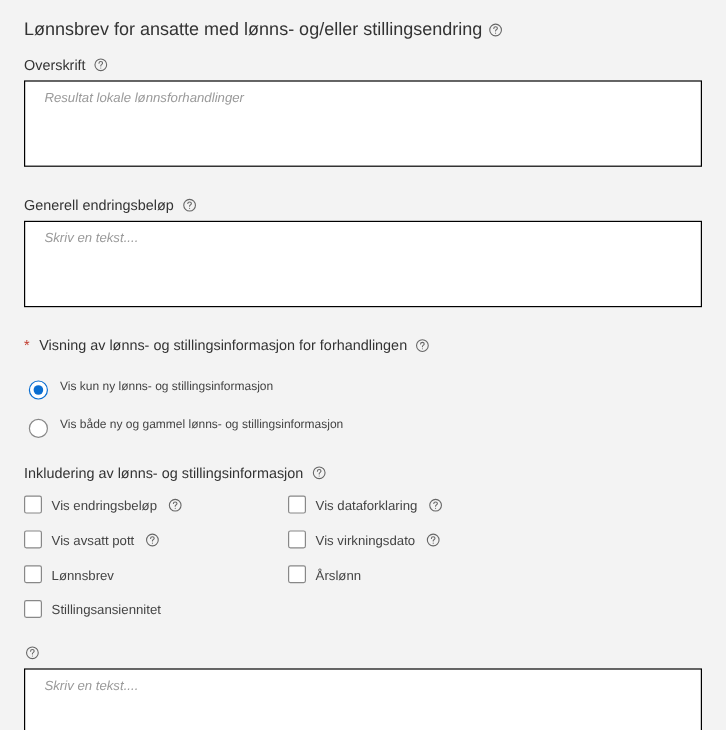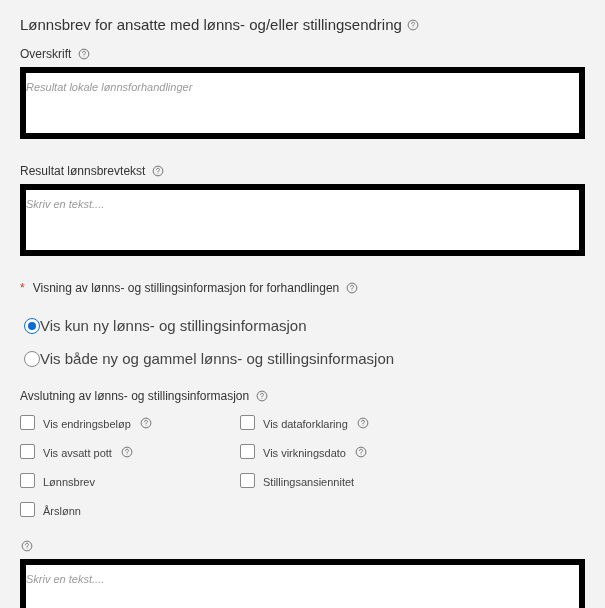--- a/index.html
+++ b/index.html
@@ -35,36 +35,37 @@
     align-items: center;
     justify-content: center;
     width: 14px;
     height: 14px;
     color: #666;
   }
   .help-icon svg { width: 12px; height: 12px; }
   .textarea {
     width: 100%;
     min-height: 72px;
-    border: 6px solid #000000;
+    border: 1px solid #000000;
     background: #fff;
-    padding: 8px 0;
+    padding: 8px 16px;
     font-family: inherit;
     font-size: 11px;
     color: #333;
     resize: none;
   }
   .textarea::placeholder { color: #9a9a9a; font-style: italic; }
   .section { margin-bottom: 22px; }
   .radio-group { padding: 6px 0 0 4px; }
   .radio-row {
     display: flex;
-    align-items: center;
+    align-items: flex-start;
+    gap: 10px;
     margin: 10px 0 16px 0;
-    font-size: 15px;
+    font-size: 10px;
     color: #444;
   }
   .radio {
     width: 16px; height: 16px;
     border: 1px solid #888;
     border-radius: 50%;
     display: inline-flex;
     align-items: center;
     justify-content: center;
     background: #fff;
@@ -121,21 +122,21 @@
           <path d="M6 6.2c0-1.1.9-1.8 2-1.8s2 .7 2 1.7c0 .8-.5 1.2-1.2 1.7-.6.4-.8.7-.8 1.4" stroke-linecap="round"></path>
           <circle cx="8" cy="11.5" r="0.6" fill="currentColor" stroke="none"></circle>
         </svg>
     </span>
   </div>
   <textarea class="textarea" placeholder="Resultat lokale lønnsforhandlinger" style=""></textarea>
 </div>
 
 <div class="section">
   <div class="section-label">
-    <span>Resultat lønnsbrevtekst</span>
+    <span>Generell endringsbeløp</span>
     <span class="help-icon">
       <svg viewBox="0 0 16 16" fill="none" stroke="currentColor" stroke-width="1.2">
           <circle cx="8" cy="8" r="6.5"></circle>
           <path d="M6 6.2c0-1.1.9-1.8 2-1.8s2 .7 2 1.7c0 .8-.5 1.2-1.2 1.7-.6.4-.8.7-.8 1.4" stroke-linecap="round"></path>
           <circle cx="8" cy="11.5" r="0.6" fill="currentColor" stroke="none"></circle>
         </svg>
     </span>
   </div>
   <textarea class="textarea" placeholder="Skriv en tekst...." style=""></textarea>
 </div>
@@ -159,21 +160,21 @@
     </div>
     <div class="radio-row">
       <span class="radio"></span>
       <span>Vis både ny og gammel lønns- og stillingsinformasjon</span>
     </div>
   </div>
 </div>
 
 <div class="section">
   <div class="section-label">
-    <span>Avslutning av lønns- og stillingsinformasjon</span>
+    <span>Inkludering av lønns- og stillingsinformasjon</span>
     <span class="help-icon">
       <svg viewBox="0 0 16 16" fill="none" stroke="currentColor" stroke-width="1.2">
           <circle cx="8" cy="8" r="6.5"></circle>
           <path d="M6 6.2c0-1.1.9-1.8 2-1.8s2 .7 2 1.7c0 .8-.5 1.2-1.2 1.7-.6.4-.8.7-.8 1.4" stroke-linecap="round"></path>
           <circle cx="8" cy="11.5" r="0.6" fill="currentColor" stroke="none"></circle>
         </svg>
     </span>
   </div>
   <div class="check-grid">
     <div class="check-row">
@@ -219,26 +220,26 @@
             <circle cx="8" cy="11.5" r="0.6" fill="currentColor" stroke="none"></circle>
           </svg>
         </span>
     </div>
     <div class="check-row">
       <span class="checkbox"></span>
       <span>Lønnsbrev</span>
     </div>
     <div class="check-row">
       <span class="checkbox"></span>
+      <span>Årslønn</span>
+    </div>
+    <div class="check-row">
+      <span class="checkbox"></span>
       <span>Stillingsansiennitet</span>
     </div>
-    <div class="check-row">
-      <span class="checkbox"></span>
-      <span>Årslønn</span>
-    </div>
   </div>
 </div>
 
 <div class="section" style="margin-bottom:0">
   <div class="section-label">
     <span class="help-icon">
       <svg viewBox="0 0 16 16" fill="none" stroke="currentColor" stroke-width="1.2">
           <circle cx="8" cy="8" r="6.5"></circle>
           <path d="M6 6.2c0-1.1.9-1.8 2-1.8s2 .7 2 1.7c0 .8-.5 1.2-1.2 1.7-.6.4-.8.7-.8 1.4" stroke-linecap="round"></path>
           <circle cx="8" cy="11.5" r="0.6" fill="currentColor" stroke="none"></circle>

